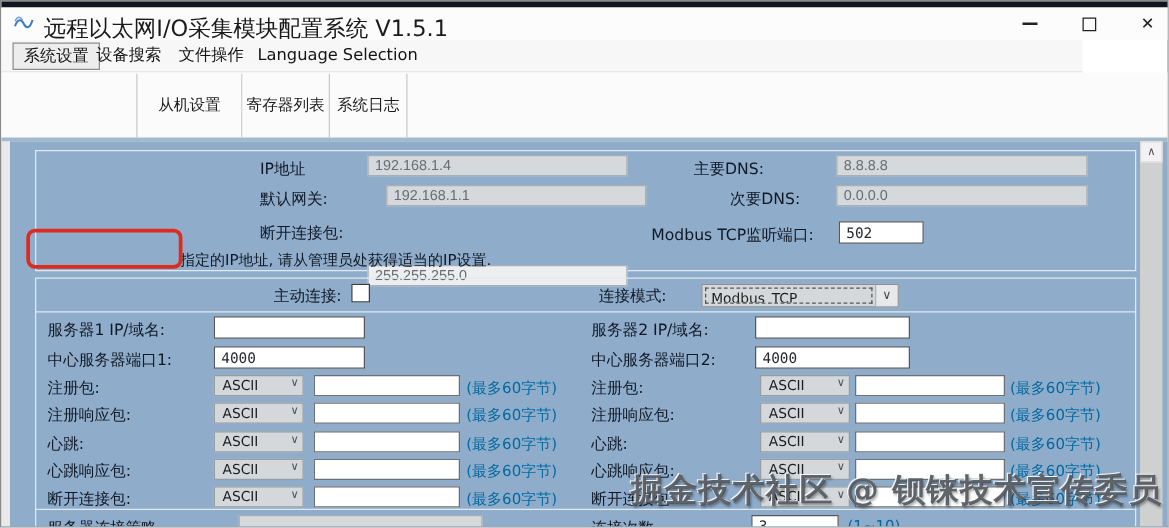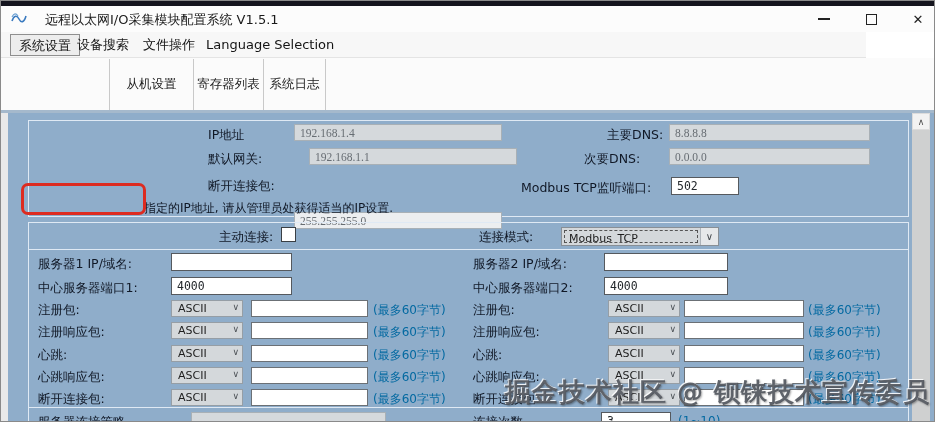--- a/index.html
+++ b/index.html
@@ -5,21 +5,21 @@
   * { margin:0; padding:0; box-sizing:border-box; }
   body { font-family:"DejaVu Sans","Liberation Sans",sans-serif; }
   .win { position:relative; width:935px; height:422px; background:#fff; overflow:hidden; border:1px solid #8a8a8a; }
 
   
   .topstrip { position:absolute; left:0; top:0; width:935px; height:5px; background:#14141e; }
 
   
   .titlebar { position:absolute; left:0; top:5px; width:935px; height:26px; background:#fcfcfc; }
   .app-icon { position:absolute; left:9px; top:5px; width:18px; height:15px; }
-  .title-text { position:absolute; left:44px; top:5px; font-size:13px; color:#1a1a1a; }
+  .title-text { position:absolute; left:34px; top:5px; font-size:18px; color:#1a1a1a; }
   .winctl { position:absolute; top:3px; width:22px; height:20px; display:flex; align-items:center; justify-content:center; color:#222; cursor:default; }
   .minbar { width:12px; height:2px; background:#222; }
   .maxbox { width:11px; height:11px; border:1.5px solid #222; }
   .closex { font-size:13px; }
 
   
   .menubar { position:absolute; left:0; top:31px; width:865px; height:26px; background:#f7f7f7; border-bottom:1px solid #e4e4e4; }
   .mitem { position:absolute; top:2px; height:22px; line-height:22px; font-size:13px; color:#141414; padding:0 8px; }
   .mitem.open { background:#ededed; border:1px solid #8f8f8f; }
 
@@ -29,21 +29,21 @@
   .tab.first { border-left:1px solid #c9c9c9; }
   .tabline { position:absolute; left:0; top:109px; width:935px; height:3px; background:#a5b9cc; }
 
   
   .content-bg { position:absolute; left:0; top:112px; width:935px; height:310px; background:#8fadca; }
   .gutter { position:absolute; left:0; top:112px; width:7px; height:310px; background:#e9e9e9; }
   .gbox { position:absolute; border:1px solid #dfe9f4; }
   .hline { position:absolute; height:1px; background:#dfe9f4; }
 
   .lbl { position:absolute; font-size:12.5px; color:#101826; white-space:nowrap; }
-  .ro { position:absolute; height:17px; background:#d5d9dc; border:1px solid #a8b0b6; font-size:11.5px; color:#676d73; padding:1px 5px; font-family:Liberation Serif, serif; }
+  .ro { position:absolute; height:17px; background:#d5d9dc; border:1px solid #a8b0b6; font-size:11.5px; color:#676d73; padding:1px 5px; font-family:Liberation Sans, sans-serif; }
   .ro.lite { background:#eceef0;margin-top:37px; }
   .wi { position:absolute; height:18px; background:#fff; border:1px solid #55595e; font-size:11.5px; color:#24282c; padding:1px 5px; font-family:"DejaVu Sans Mono","Liberation Mono",monospace; }
   .pin { position:absolute; height:17px; background:#fff; border:1px solid #6b7075; font-size:11.5px; padding:1px 4px; }
   .note { position:absolute; font-size:12px; color:#0369a1; white-space:nowrap; }
 
   .combo { position:absolute; height:17px; width:72px; background:#d4d8db; border:1px solid #969ea5; font-size:11px; color:#1e1e1e; display:flex; align-items:center; padding-left:6px; }
   .combo .chev { position:absolute; right:3px; top:1px; font-size:9px; color:#4a4f54; }
 
   .modecombo { position:absolute; left:560px; top:226px; width:158px; height:19px; background:#d4d8db; border:1px solid #888f96; }
   .modecombo .inner { position:absolute; left:2px; top:2px; right:20px; bottom:2px; border:1px dashed #555; font-size:11px; color:#1c1c1c; padding:1px 4px; white-space:nowrap; overflow:hidden; }
@@ -103,21 +103,21 @@
   <div class="tabline"></div>
 
   <div class="content-bg"></div>
   <div class="gutter"></div>
 
   <div>
     <div class="gbox" style="left:27px;top:119px;width:881px;height:97px"></div>
 
     <span class="lbl" style="left:207px;top:126px">IP地址</span>
     <input class="ro" style="left: 293px; top: 123px; width: 208px;" readonly="" value="192.168.1.4">
-    <span class="lbl" style="left:606px;top:126px">主要DNS:</span>
+    <span class="lbl" style="left:554px;top:126px">主要DNS:</span>
     <input class="ro" style="left: 668px; top: 123px; width: 201px;" readonly="" value="8.8.8.8">
 
     <span class="lbl" style="left:207px;top:150px">默认网关:</span>
     <input class="ro" style="left: 293px; top: 147px; width: 208px; margin-left: 15px;" readonly="" value="192.168.1.1">
     <span class="lbl" style="left:583px;top:150px">次要DNS:</span>
     <input class="ro" style="left: 668px; top: 147px; width: 201px;" readonly="" value="0.0.0.0">
 
     <span class="lbl" style="left:207px;top:177px">断开连接包:</span>
     <input class="ro lite" style="left: 293px; top: 174px; width: 208px;" readonly="" value="255.255.255.0">
     <span class="lbl" style="left:520px;top:179px">Modbus TCP监听端口:</span>

